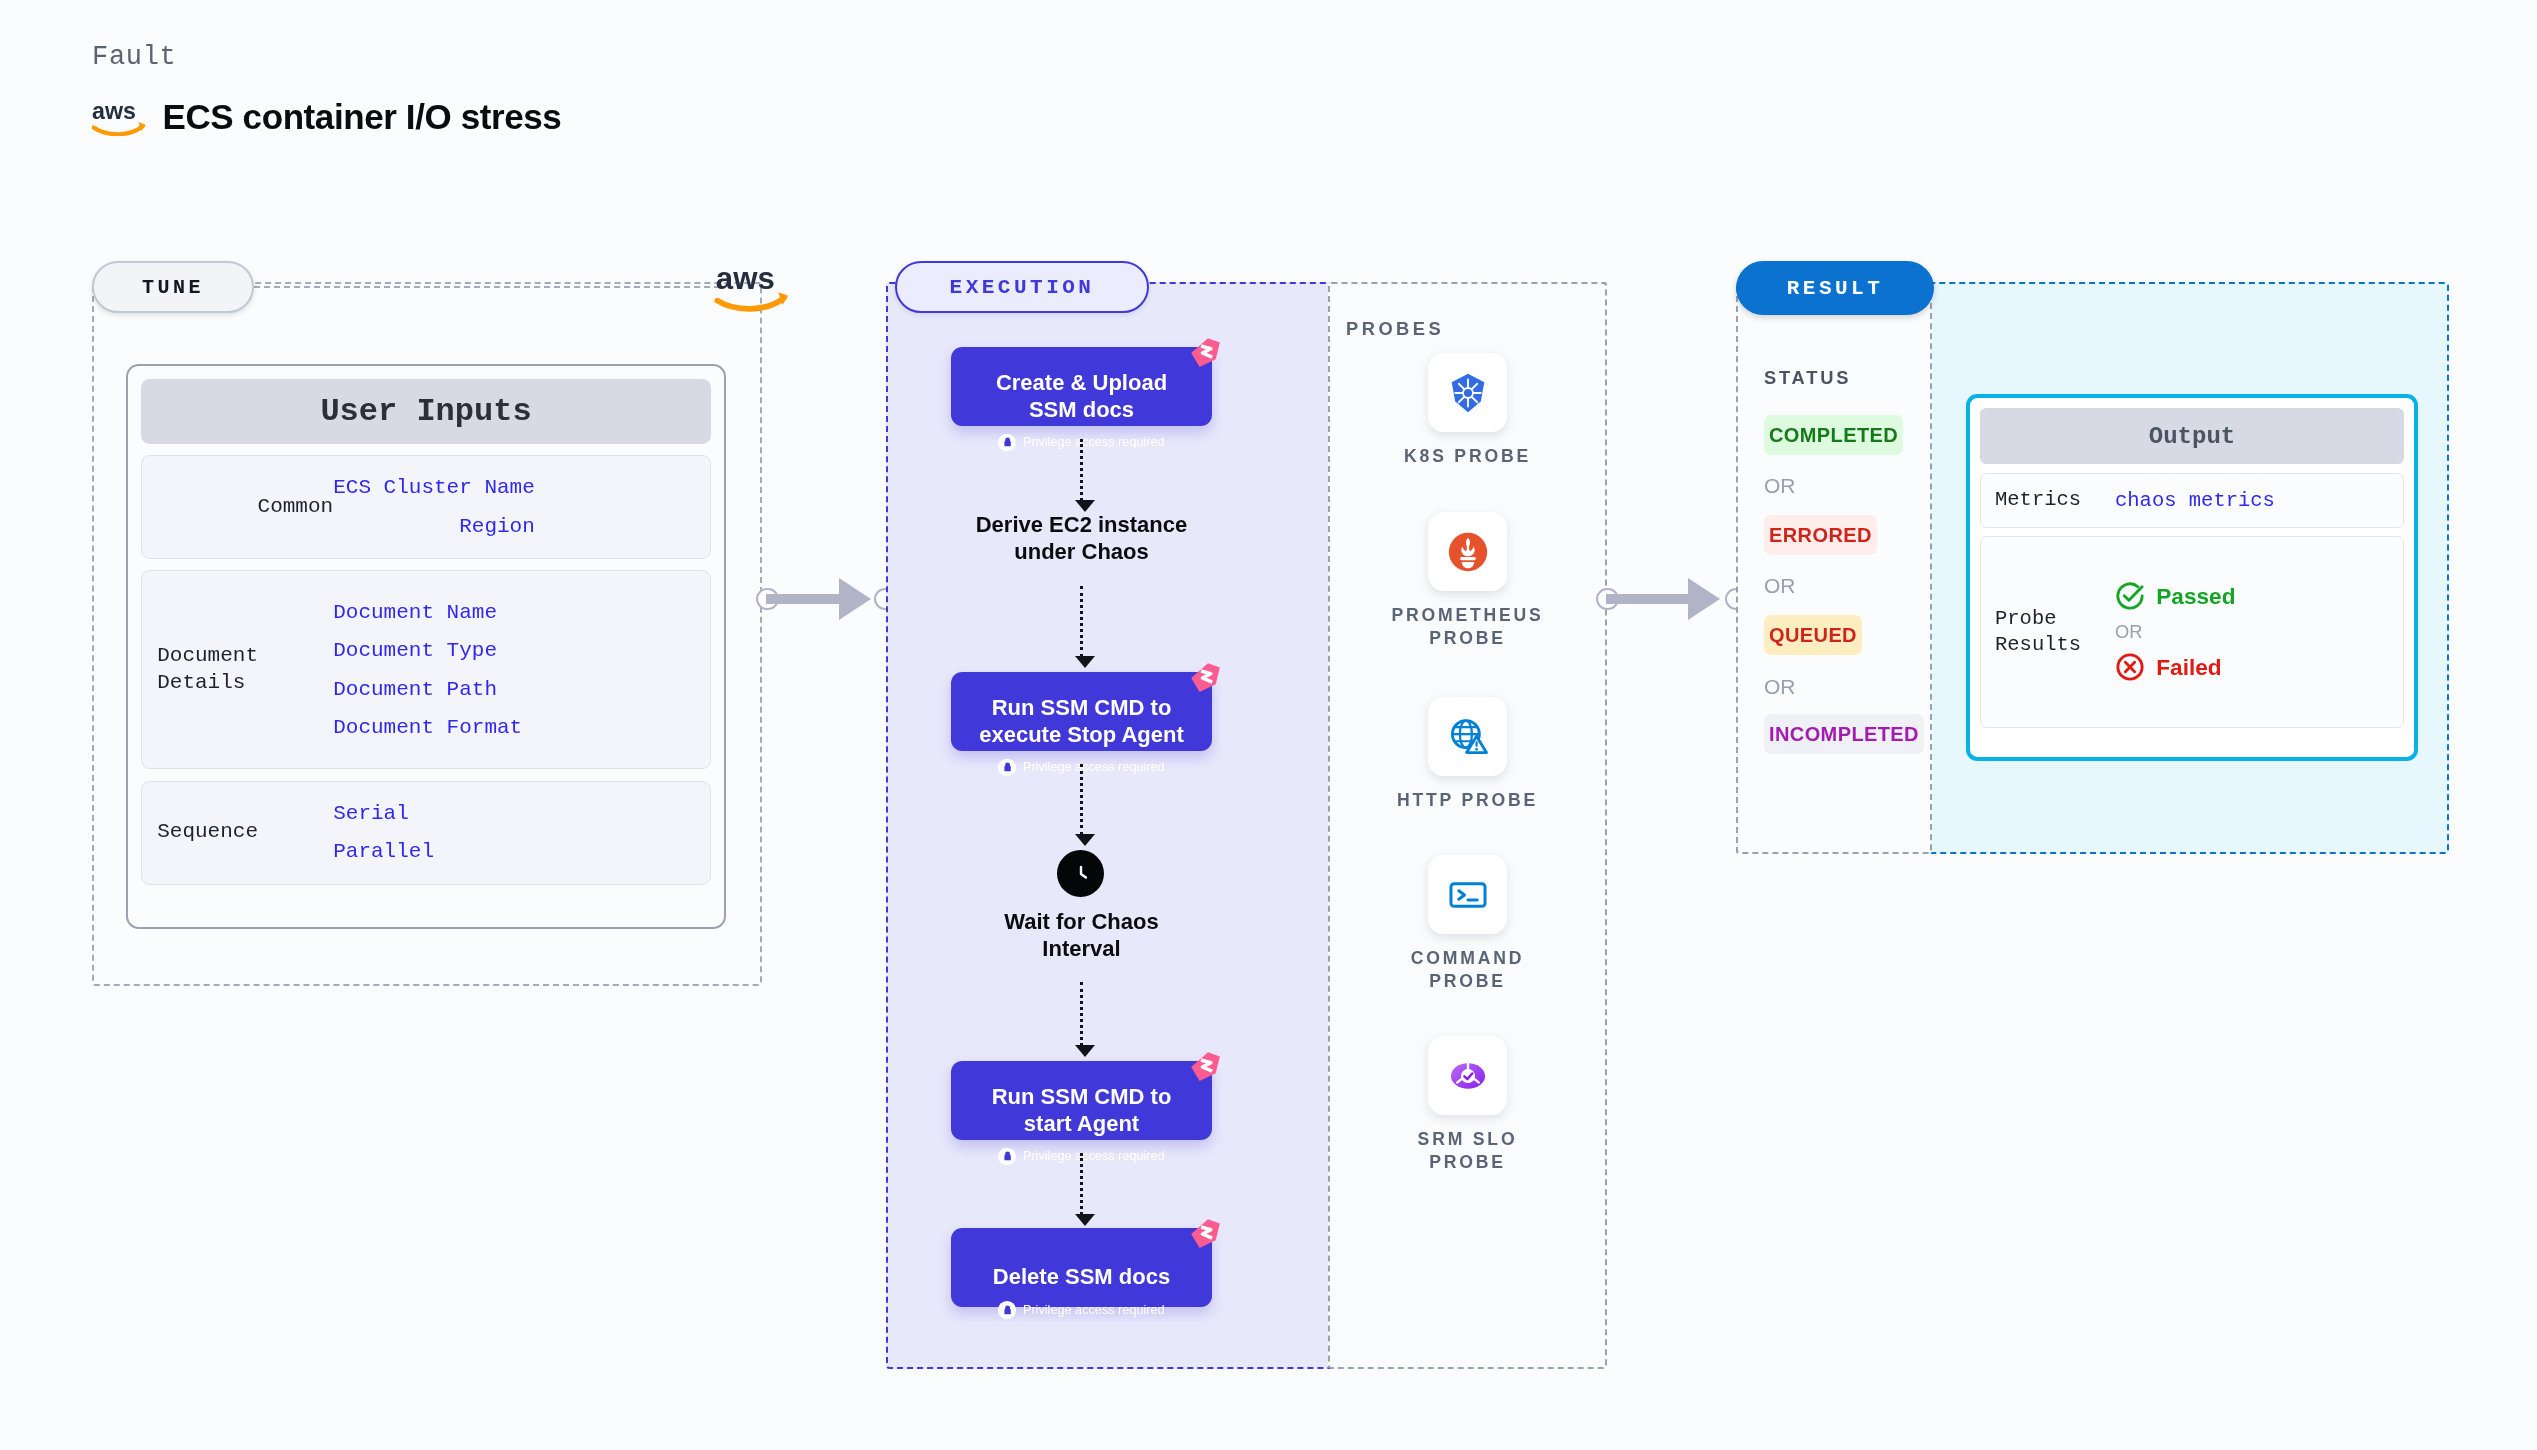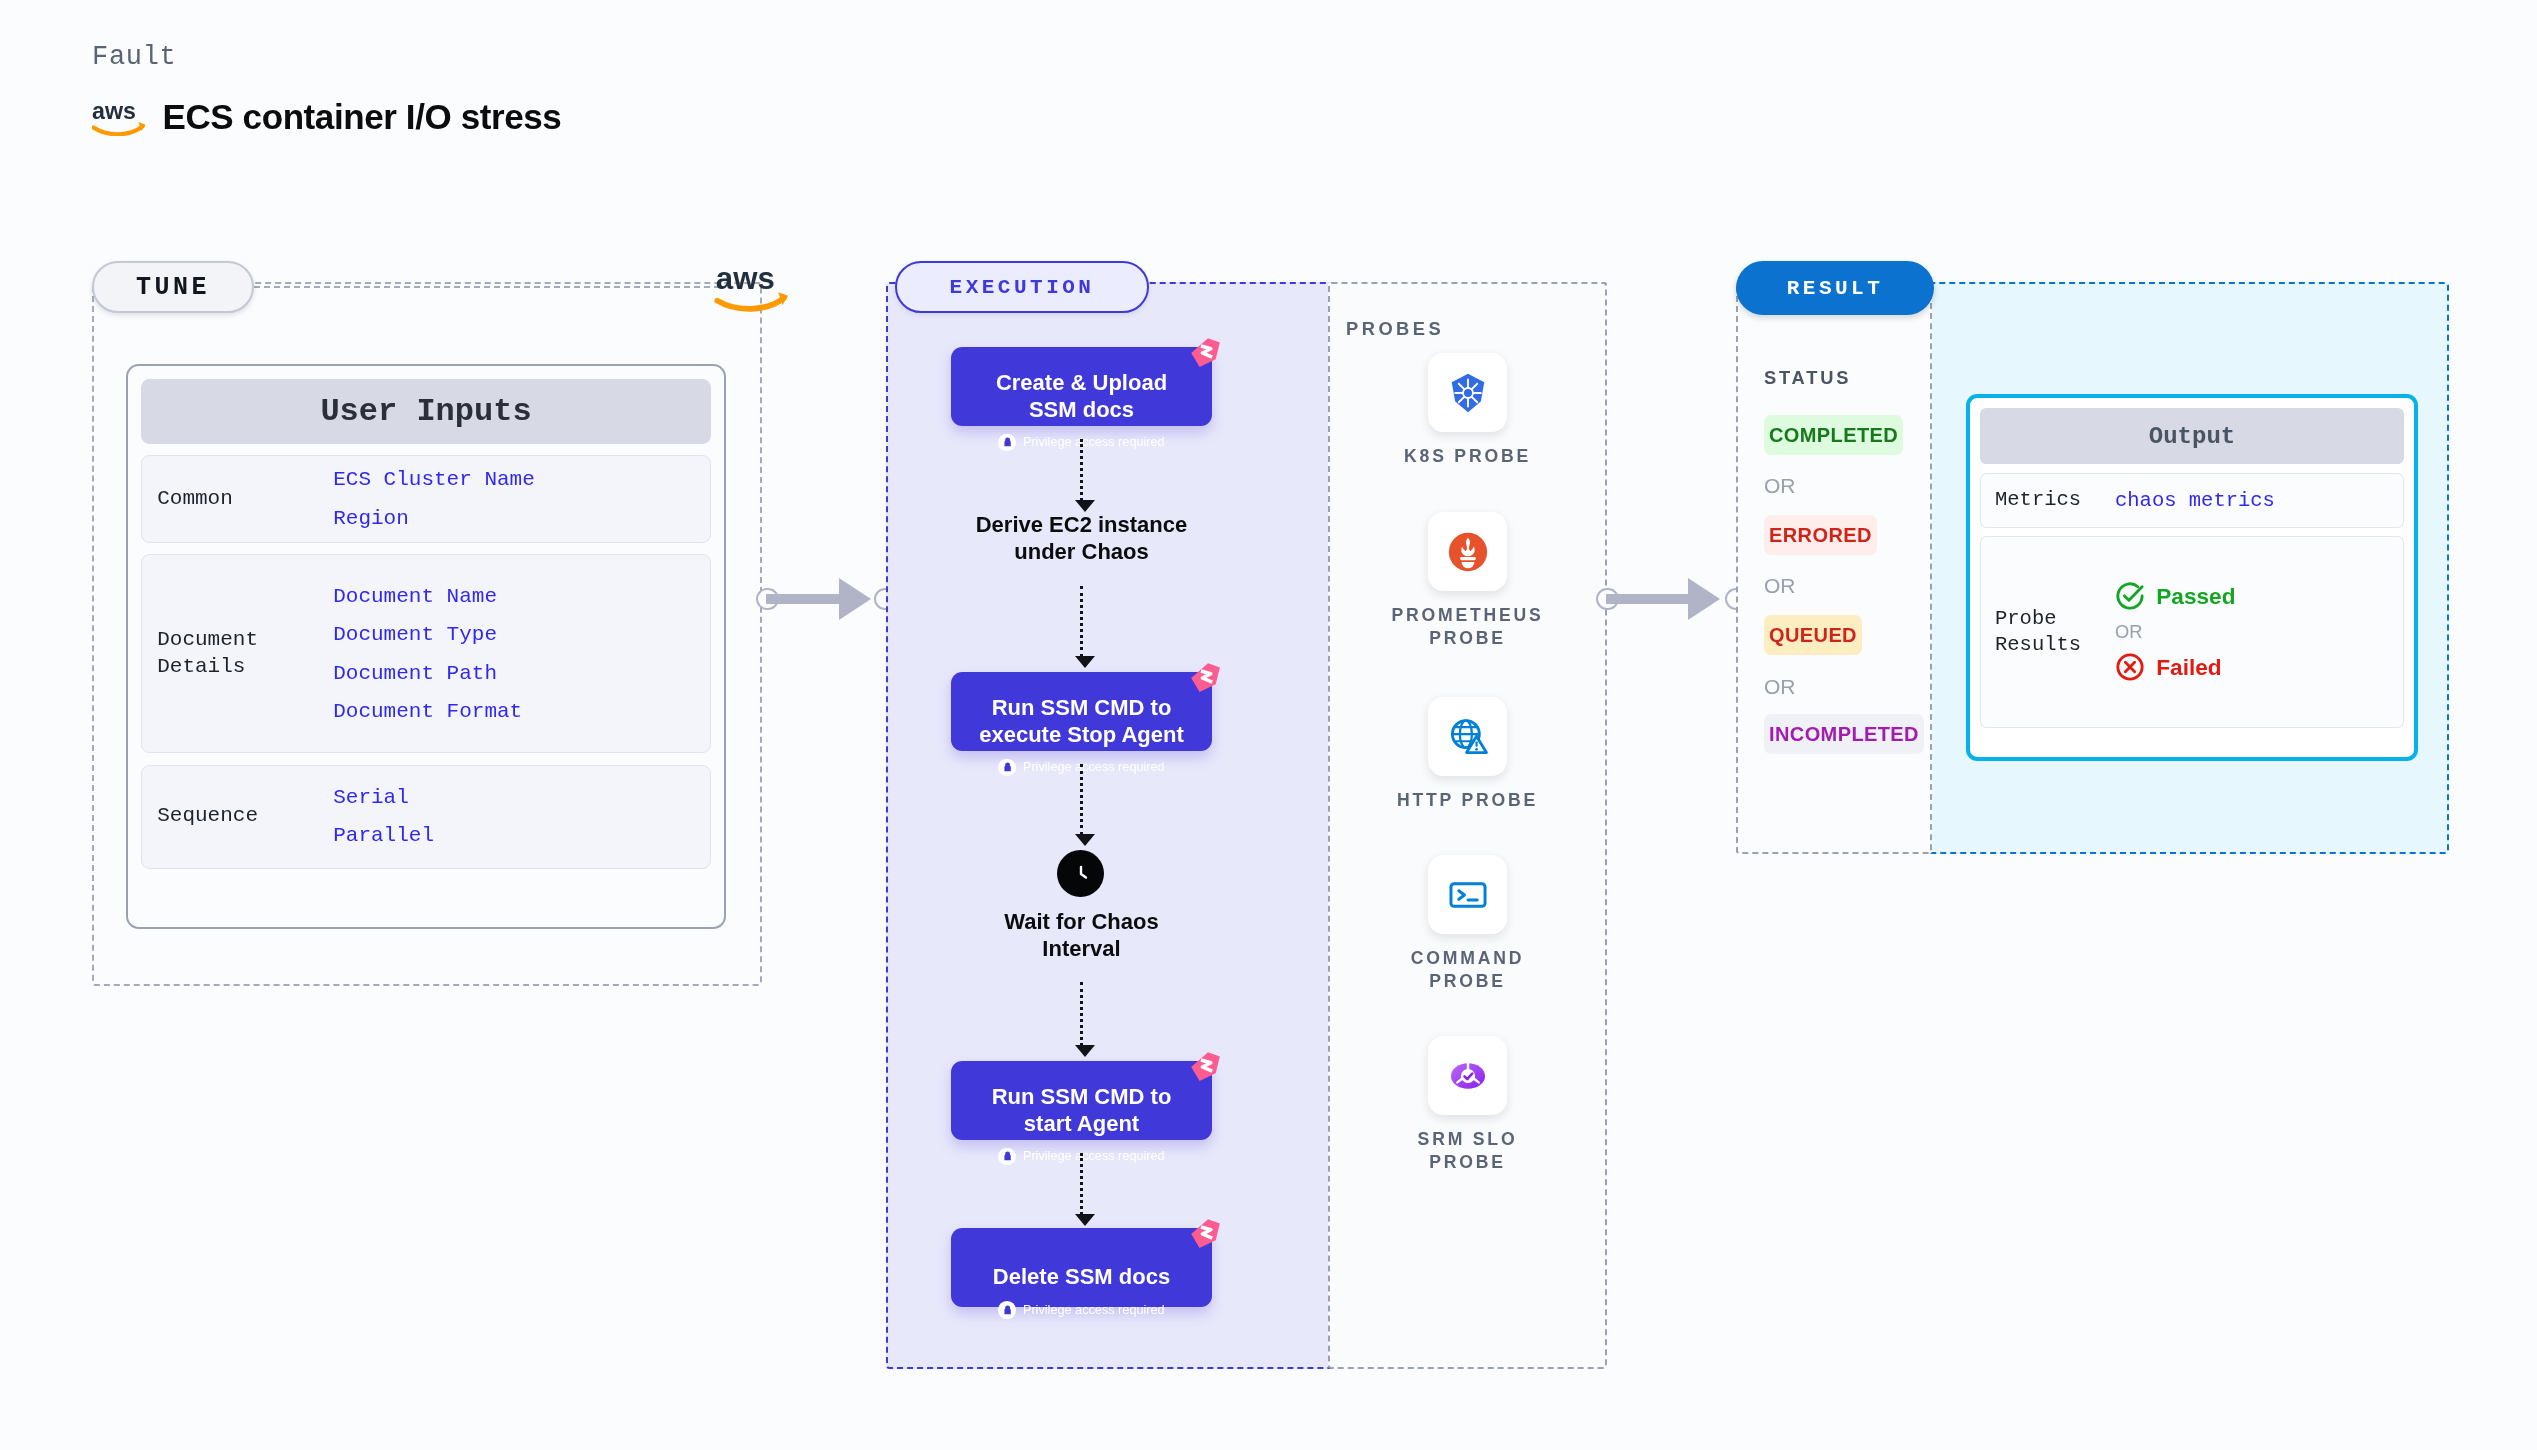--- a/index.html
+++ b/index.html
@@ -24,21 +24,21 @@
   .phase-chip {
     position: absolute; z-index: 6;
     display: flex; align-items: center; justify-content: center;
     border-radius: 705px;
     font-family: "Liberation Mono", monospace;
     font-weight: 700; letter-spacing: 3.5px;
   }
   #tune-chip {
     left: 92px; top: 261px; width: 162px; height: 52px;
     background: #f2f4f7; border: 2.1px solid #c3c8d2; color: #11161f;
-    font-size: 25px; box-shadow: 0 2.1px 5px rgba(20,25,40,.13);
+    font-size: 20px; box-shadow: 0 2.1px 5px rgba(20,25,40,.13);
   }
   #execution-chip {
     left: 895px; top: 261px; width: 254px; height: 52px;
     background: #ebecfd; border: 2.8px solid #4038d8; color: #4038d8;
     font-size: 21px; box-shadow: 0 2.1px 5px rgba(20,25,40,.10);
   }
   #result-chip {
     left: 1736px; top: 261px; width: 198px; height: 54px;
     background: #0b72cf; border: none; color: #ffffff;
     font-size: 21px; box-shadow: 0 2.8px 6.4px rgba(20,25,40,.18);
@@ -92,21 +92,21 @@
   }
   .group-label {
     font-family: "Liberation Mono", monospace; font-size: 21px; color: #1d222c;
     width: 176px; flex: none; line-height: 1.28;
   }
   .group-values { display: flex; flex-direction: column; gap: 15.5px; }
   .group-values span {
     font-family: "Liberation Mono", monospace; font-size: 21px;
     color: #3028ef; font-weight: 500;
   }
-  #grp-common { height: 88px; }
+  #grp-common { height: 104px; text-align: right; }
   #grp-document { height: 199px; }
   #grp-sequence { height: 104px; }
 
   
   .connector { position: absolute; height: 64px; }
   .connector .bar {
     position: absolute; top: 29px; left: 10px; height: 10px;
     background: #b0b4c6;
   }
   .connector .dot {

